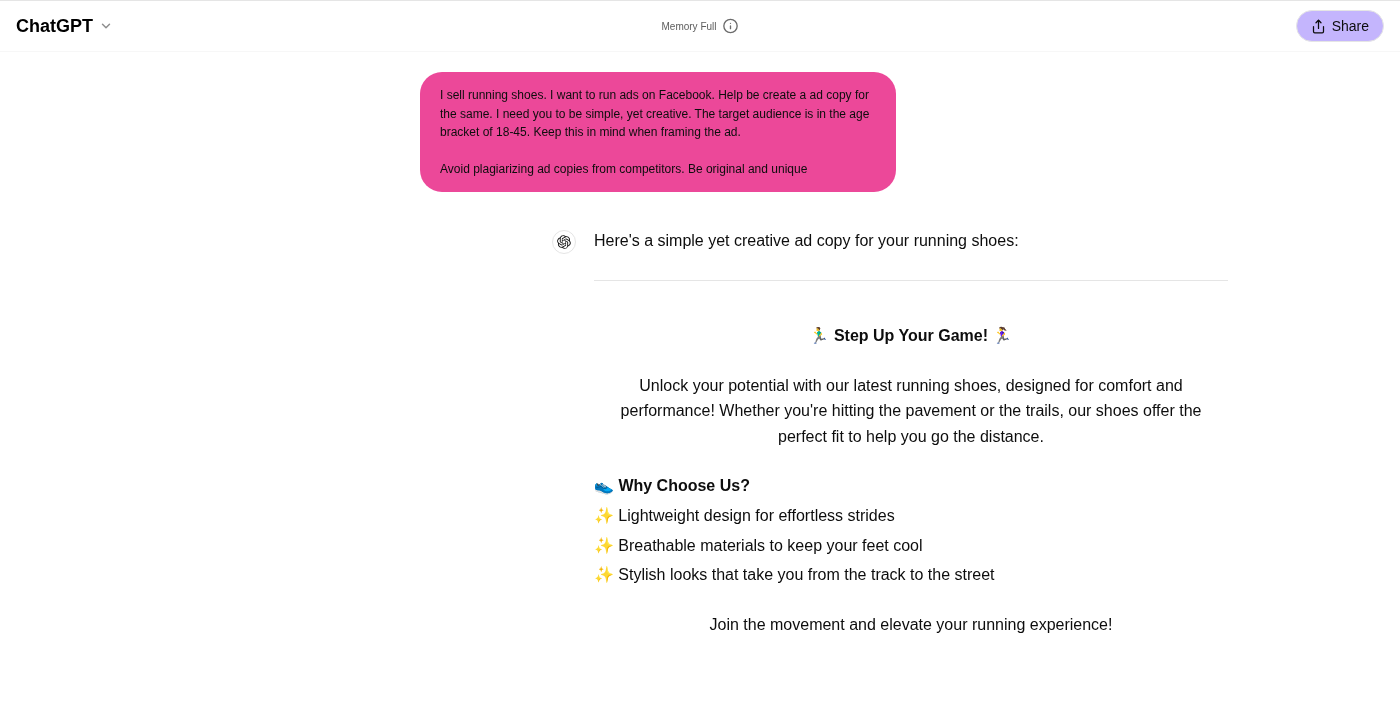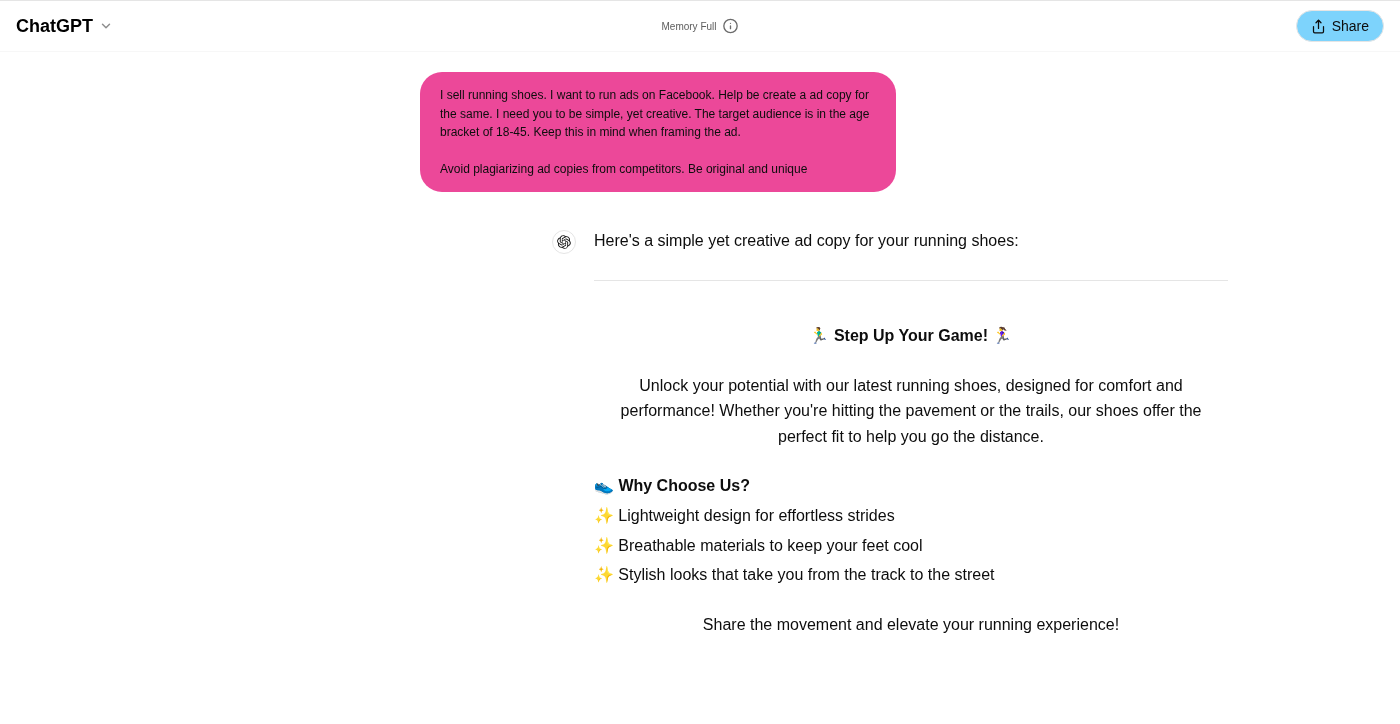--- a/index.html
+++ b/index.html
@@ -60,21 +60,21 @@
       display: flex;
       align-items: center;
     }
     .share-button {
       display: flex;
       align-items: center;
       gap: 6px;
       border: 1px solid #e5e5e5;
       border-radius: 20px;
       padding: 7px 14px;
-      background: #7dd3fc;
+      background: #c4b5fd;
       cursor: pointer;
       font-size: 14px;
       font-weight: 500;
       color: #0d0d0d;
     }
     .share-icon {
       display: flex;
       align-items: center;
     }
     .conversation {
@@ -209,18 +209,18 @@
         <p class="headline">
           <span>🏃‍♂️ </span><strong>Step Up Your Game!</strong><span> 🏃‍♀️</span>
         </p>
         <p>Unlock your potential with our latest running shoes, designed for comfort and performance! Whether you're hitting the pavement or the trails, our shoes offer the perfect fit to help you go the distance.</p>
         <div class="bullets">
           <div class="line"><span>👟 </span><strong>Why Choose Us?</strong></div>
           <div class="line">✨ Lightweight design for effortless strides</div>
           <div class="line">✨ Breathable materials to keep your feet cool</div>
           <div class="line">✨ Stylish looks that take you from the track to the street</div>
         </div>
-        <p>Share the movement and elevate your running experience!</p>
+        <p>Join the movement and elevate your running experience!</p>
 
       </div>
     </div>
   </div>
 </div>
 
 </body></html>

